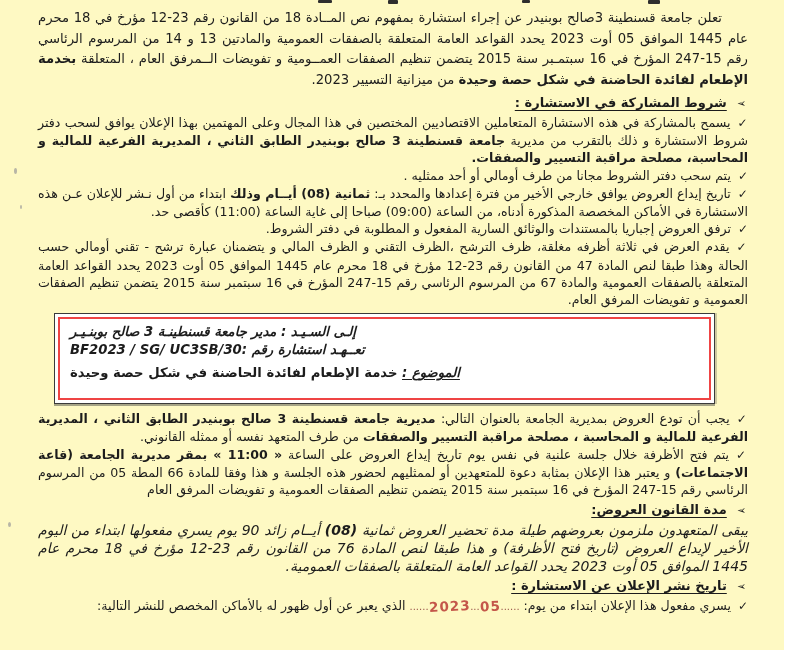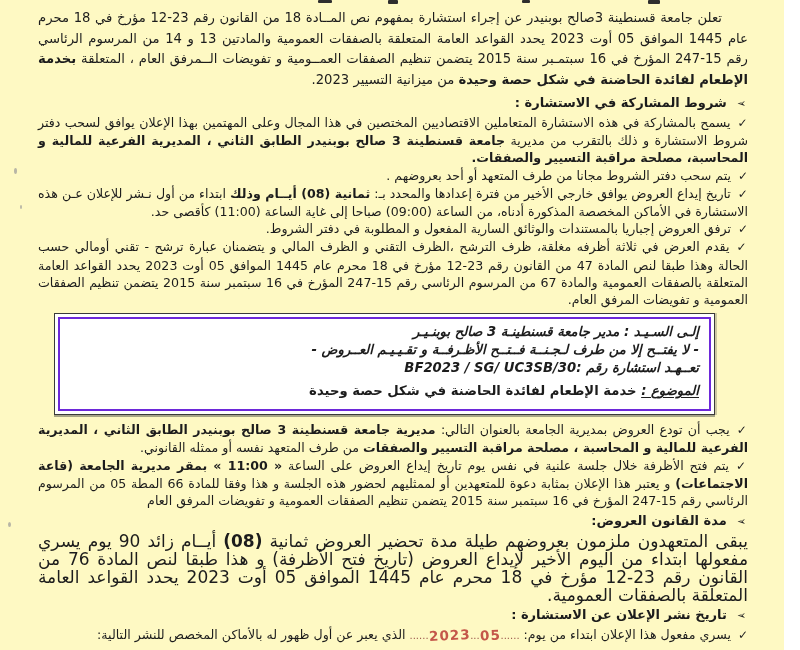--- a/index.html
+++ b/index.html
@@ -10,44 +10,44 @@
     color:#1c1c1c;
   }
   .content { padding:8px 36px 0 38px; }
 
   .intro {
     margin:0; font-size:13.2px; line-height:20.5px;
     text-align:justify; text-indent:26px;
   }
 
   .sec-head { margin:4px 2px 2px 0; font-size:13px; font-weight:bold; line-height:17px; }
-  .sec-head .ht { text-underline-offset:3px; }
+  .sec-head .ht { text-decoration:underline; text-underline-offset:3px; }
   .arrow {
     display:inline-block; transform:scaleX(-1);
     font-size:11px; font-weight:normal; margin-left:10px; color:#222;
   }
 
   .bullet { margin:0; font-size:12.6px; line-height:17.2px; text-align:justify; }
   .chk { font-size:12px; margin-left:7px; color:#222; }
   .b { font-weight:bold; }
 
   .env-box {
     border:1px solid #3a3a3a; padding:3px;
     margin:5px 33px 6px 16px;
     box-shadow:0 2px 0 rgba(60,60,60,0.45), 2px 0 0 rgba(60,60,60,0.25);
     background:#fff;
   }
-  .env-inner { border:2px solid #6d28d9; text-align:right; padding:4px 10px 9px; }
+  .env-inner { border:2px solid #ef4444; text-align:left; padding:4px 10px 16px; }
   .env-line { font-size:13.2px; line-height:18px; font-weight:bold; }
   .it { font-style:italic; }
   .ref { direction:ltr; unicode-bidi:isolate; font-style:italic; }
   .subject-row { margin-top:5px; }
   .u { text-decoration:underline; text-underline-offset:2px; }
 
-  .plain-par { margin:0; font-size:17px; line-height:18px; text-align:justify; }
+  .plain-par { margin:0; font-size:14px; line-height:18px; text-align:justify;font-style:italic; }
 
   .dots { color:#9a564c; letter-spacing:2px; font-size:10px; }
   .hand {
     color:#c4574a; font-size:13.5px; font-weight:bold;
     display:inline-block; transform:rotate(-3deg) translateY(1px);
     letter-spacing:1px;
   }
 
   .art { position:absolute; background:#2e2e2e; border-radius:1px; }
   .speck { position:absolute; background:#9a9a9a; border-radius:50%; opacity:0.7; }
@@ -69,33 +69,32 @@
   <div class="content">
 
     <p class="intro"><span>تعلن جامعة قسنطينة 3صالح بوبنيدر عن إجراء استشارة بمفهوم نص المــادة 18 من القانون رقم 23-12 مؤرخ في 18 محرم عام 1445 الموافق 05 أوت 2023 يحدد القواعد العامة المتعلقة بالصفقات العمومية  والمادتين  13 و 14 من المرسوم الرئاسي رقم 15-247 المؤرخ في 16 سبتمـبر سنة 2015 يتضمن تنظيم الصفقات العمــومية و تفويضات الــمرفق العام ،  المتعلقة  </span><span class="b">بخدمة الإطعام لفائدة الحاضنة  في شكل حصة وحيدة</span><span> من ميزانية التسيير 2023.</span></p>
 
     <div class="sec-head">
       <span class="arrow">➢</span><span class="ht">شروط المشاركة في الاستشارة :</span>
     </div>
 
     <p class="bullet"><span class="chk">✓</span><span>يسمح بالمشاركة في هذه الاستشارة المتعاملين الاقتصاديين المختصين في هذا المجال وعلى المهتمين بهذا الإعلان يوافق لسحب دفتر شروط الاستشارة و ذلك بالتقرب من مديرية </span><span class="b">جامعة قسنطينة 3 صالح  بوبنيدر  الطابق الثاني ، المديرية الفرعية للمالية  و  المحاسبة، مصلحة مراقبة التسيير والصفقات.</span></p>
 
-    <p class="bullet"><span class="chk">✓</span><span>يتم سحب دفتر الشروط مجانا من طرف المتعهد أو أحد بعروضهم .</span></p>
+    <p class="bullet"><span class="chk">✓</span><span>يتم سحب دفتر الشروط مجانا من طرف أومالي أو أحد ممثليه .</span></p>
 
     <p class="bullet"><span class="chk">✓</span><span>تاريخ إيداع العروض يوافق خارجي الأخير من فترة إعدادها والمحدد بـ: </span><span class="b">ثمانية  (08)   أيــام وذلك</span><span> ابتداء من أول نـشر للإعلان عـن هذه الاستشارة في الأماكن المخصصة المذكورة أدناه، من الساعة (09:00) صباحا إلى غاية الساعة (11:00) كأقصى حد.</span></p>
 
     <p class="bullet"><span class="chk">✓</span><span>ترفق العروض إجباريا بالمستندات والوثائق السارية المفعول و المطلوبة في دفتر الشروط.</span></p>
 
     <p class="bullet"><span class="chk">✓</span><span>يقدم العرض في ثلاثة أظرفه مغلقة، ظرف الترشح ،الظرف التقني و الظرف المالي و يتضمنان عبارة ترشح - تقني أومالي حسب الحالة وهذا طبقا لنص المادة 47 من القانون رقم 23-12 مؤرخ في 18 محرم عام 1445 الموافق 05 أوت 2023 يحدد القواعد العامة المتعلقة بالصفقات العمومية  والمادة 67 من المرسوم الرئاسي رقم 15-247 المؤرخ في 16 سبتمبر سنة 2015 يتضمن تنظيم الصفقات العمومية و تفويضات المرفق العام.</span></p>
 
 
     <div class="env-box">
       <div class="env-inner">
         <div class="env-line it">إلـى السـيـد : مدير جامعة قسنطينـة 3 صالح بوبنـيـر</div>
-        <div class="env-line it">- لا يفتــح إلا من طرف لـجـنــة فــتــح الأظـرفــة و تقـيـيـم العــروض -</div>
         <div class="env-line it"><span>تعــهـد استشارة رقم :</span><span class="ref">BF2023 / SG/ UC3SB/30</span></div>
         <div class="env-line subject-row"><span class="u it">الموضوع :</span><span> خدمة الإطعام لفائدة الحاضنة  في شكل حصة وحيدة</span></div>
       </div>
     </div>
 
     <p class="bullet"><span class="chk">✓</span><span>يجب أن تودع العروض بمديرية الجامعة بالعنوان التالي: </span><span class="b">مديرية جامعة  قسنطينة 3 صالح بوبنيدر الطابق الثاني ، المديرية الفرعية للمالية  و المحاسبة ، مصلحة مراقبة التسيير والصفقات</span><span> من طرف المتعهد  نفسه أو ممثله القانوني.</span></p>
 
     <p class="bullet"><span class="chk">✓</span><span>يتم فتح الأظرفة خلال جلسة علنية في نفس يوم تاريخ إيداع العروض على الساعة </span><span class="b">« 11:00 » بمقر مديرية الجامعة (قاعة الاجتماعات)</span><span> و يعتبر هذا الإعلان  بمثابة دعوة  للمتعهدين أو لممثليهم لحضور هذه الجلسة و هذا وفقا للمادة 66 المطة 05 من المرسوم الرئاسي رقم 15-247 المؤرخ في 16 سبتمبر سنة 2015 يتضمن تنظيم الصفقات العمومية و تفويضات المرفق العام</span></p>
 
     <div class="sec-head" style="margin-top:3px;">

